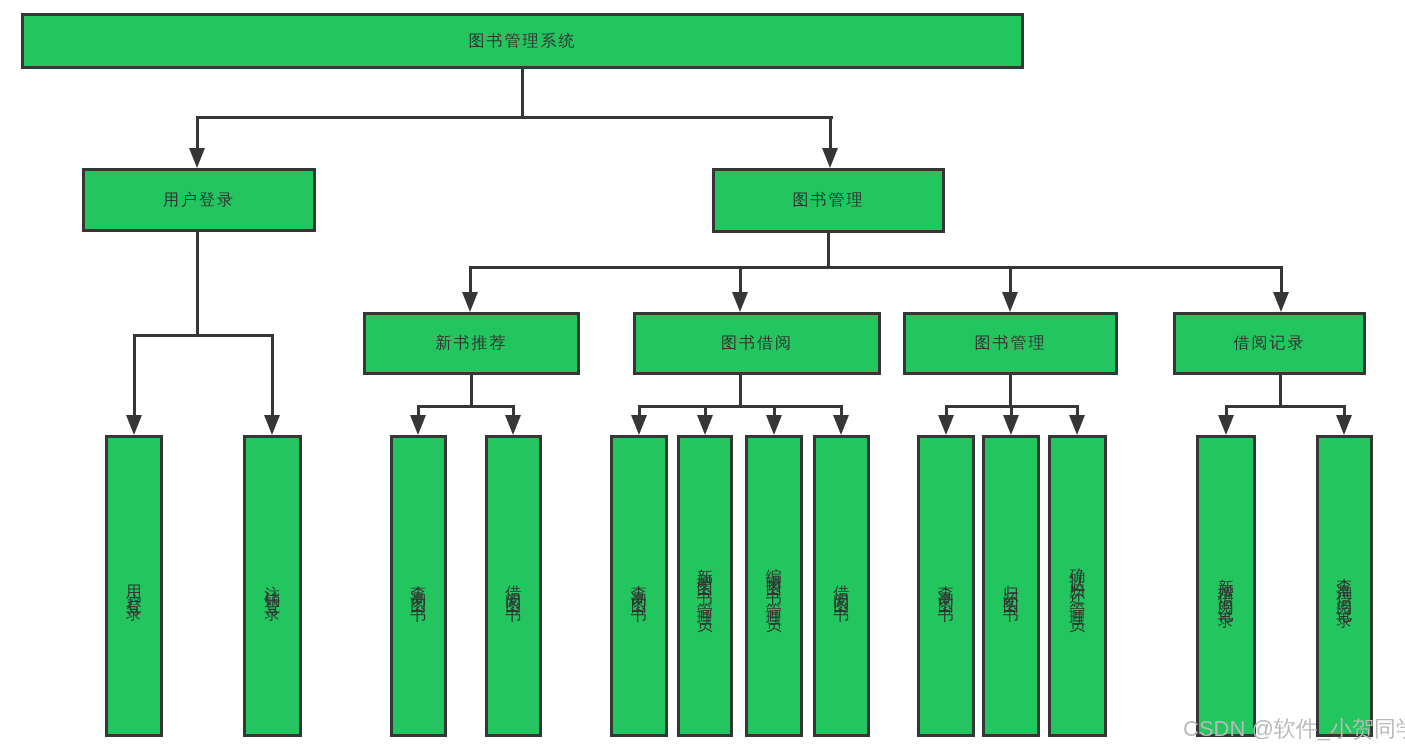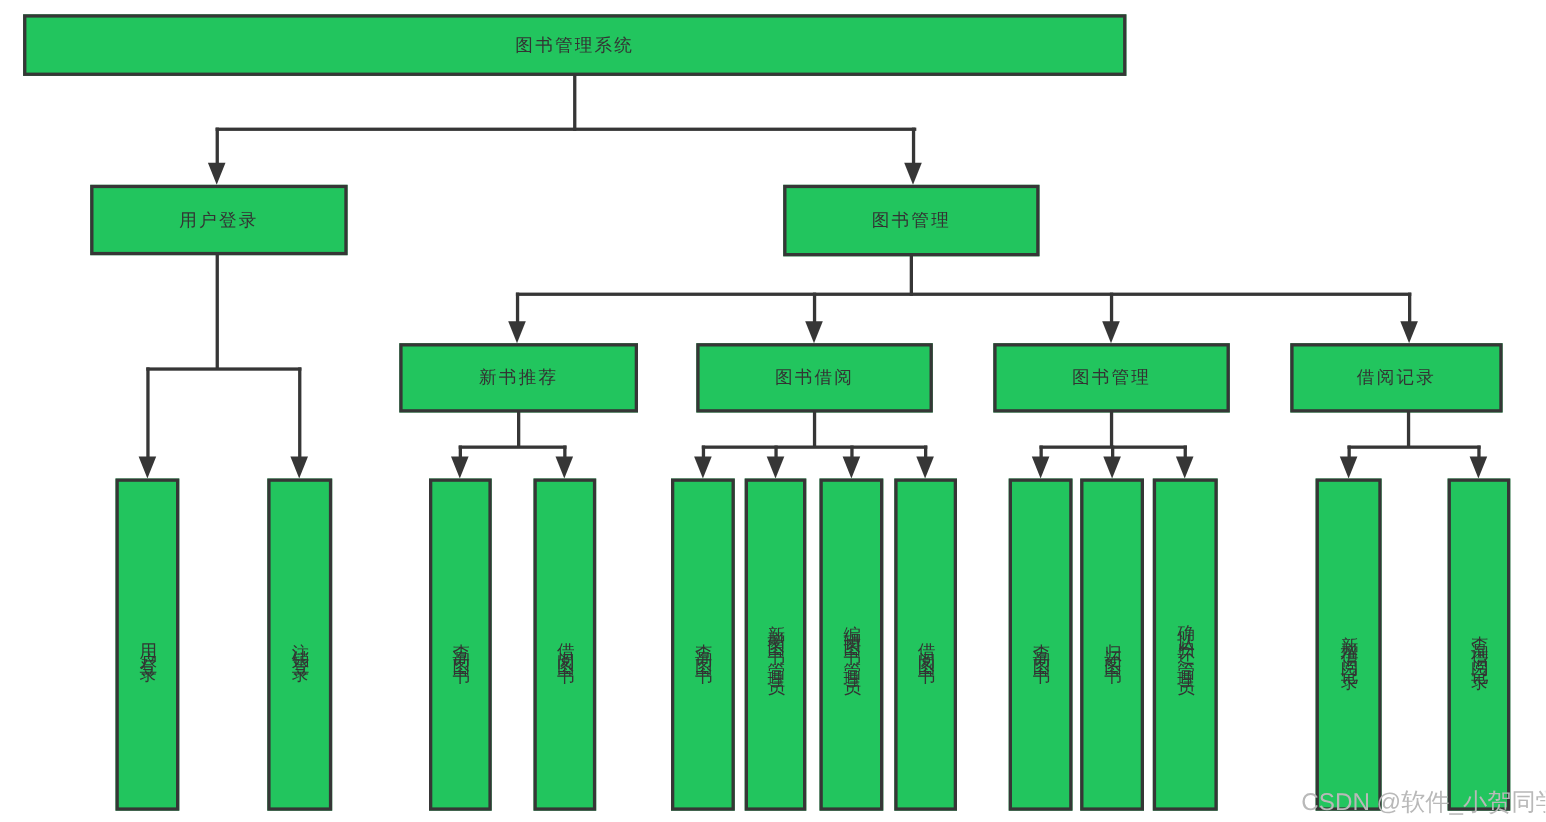--- a/index.html
+++ b/index.html
@@ -71,21 +71,21 @@
   <div class="stem" style="left:1009px; top:266px; height:28px;"></div>
   <div class="stem" style="left:1280px; top:266px; height:28px;"></div>
   <div class="arrow" style="left:462px;  top:292px;"></div>
   <div class="arrow" style="left:732px;  top:292px;"></div>
   <div class="arrow" style="left:1002px; top:292px;"></div>
   <div class="arrow" style="left:1273px; top:292px;"></div>
 
   <div class="box hbox" style="left:363px; top:312px; width:217px; height:63px;">
     <span>新书推荐</span>
   </div>
-  <div class="box hbox" style="left:633px; top:312px; width:215px; height:63px;">
+  <div class="box hbox" style="left:633px; top:312px; width:248px; height:63px;">
     <span>图书借阅</span>
   </div>
   <div class="box hbox" style="left:903px; top:312px; width:215px; height:63px;">
     <span>图书管理</span>
   </div>
   <div class="box hbox" style="left:1173px; top:312px; width:193px; height:63px;">
     <span>借阅记录</span>
   </div>
 
   <div class="vline" style="left:470px; top:374px; height:33px;"></div>

